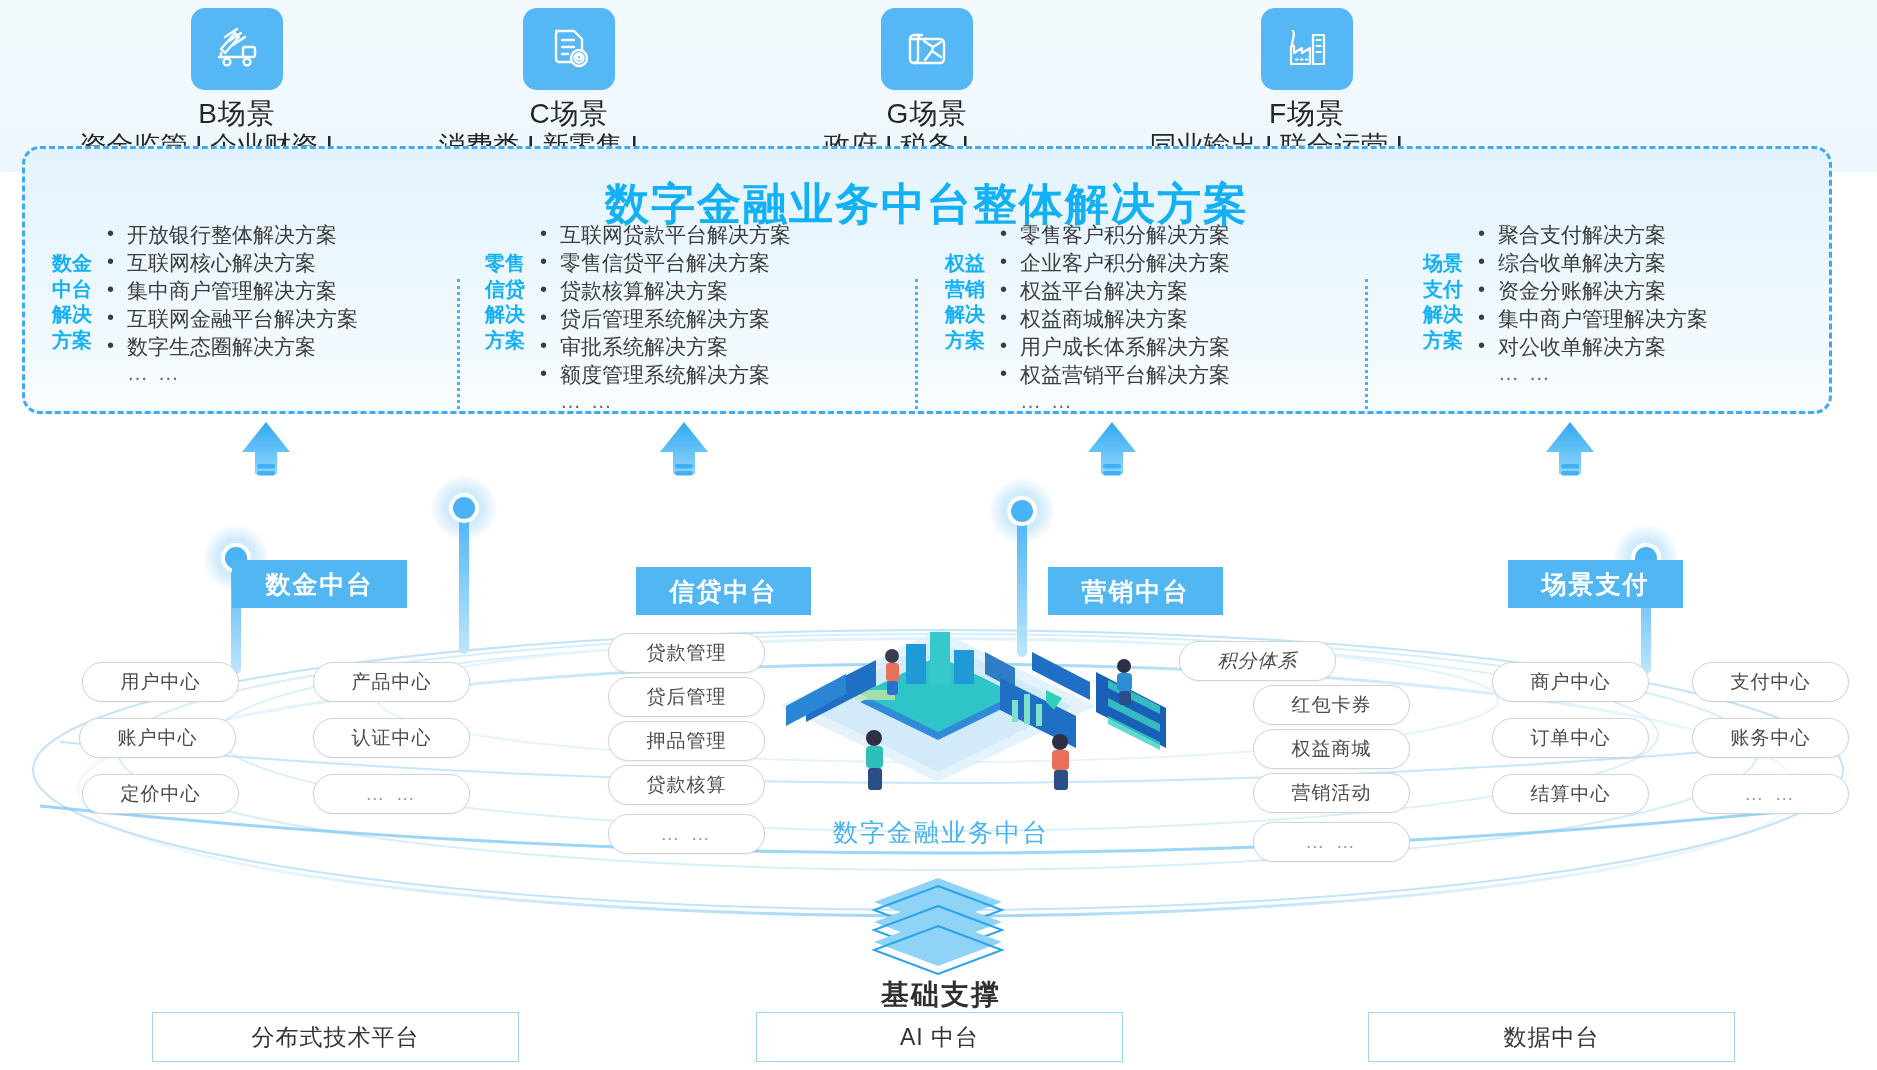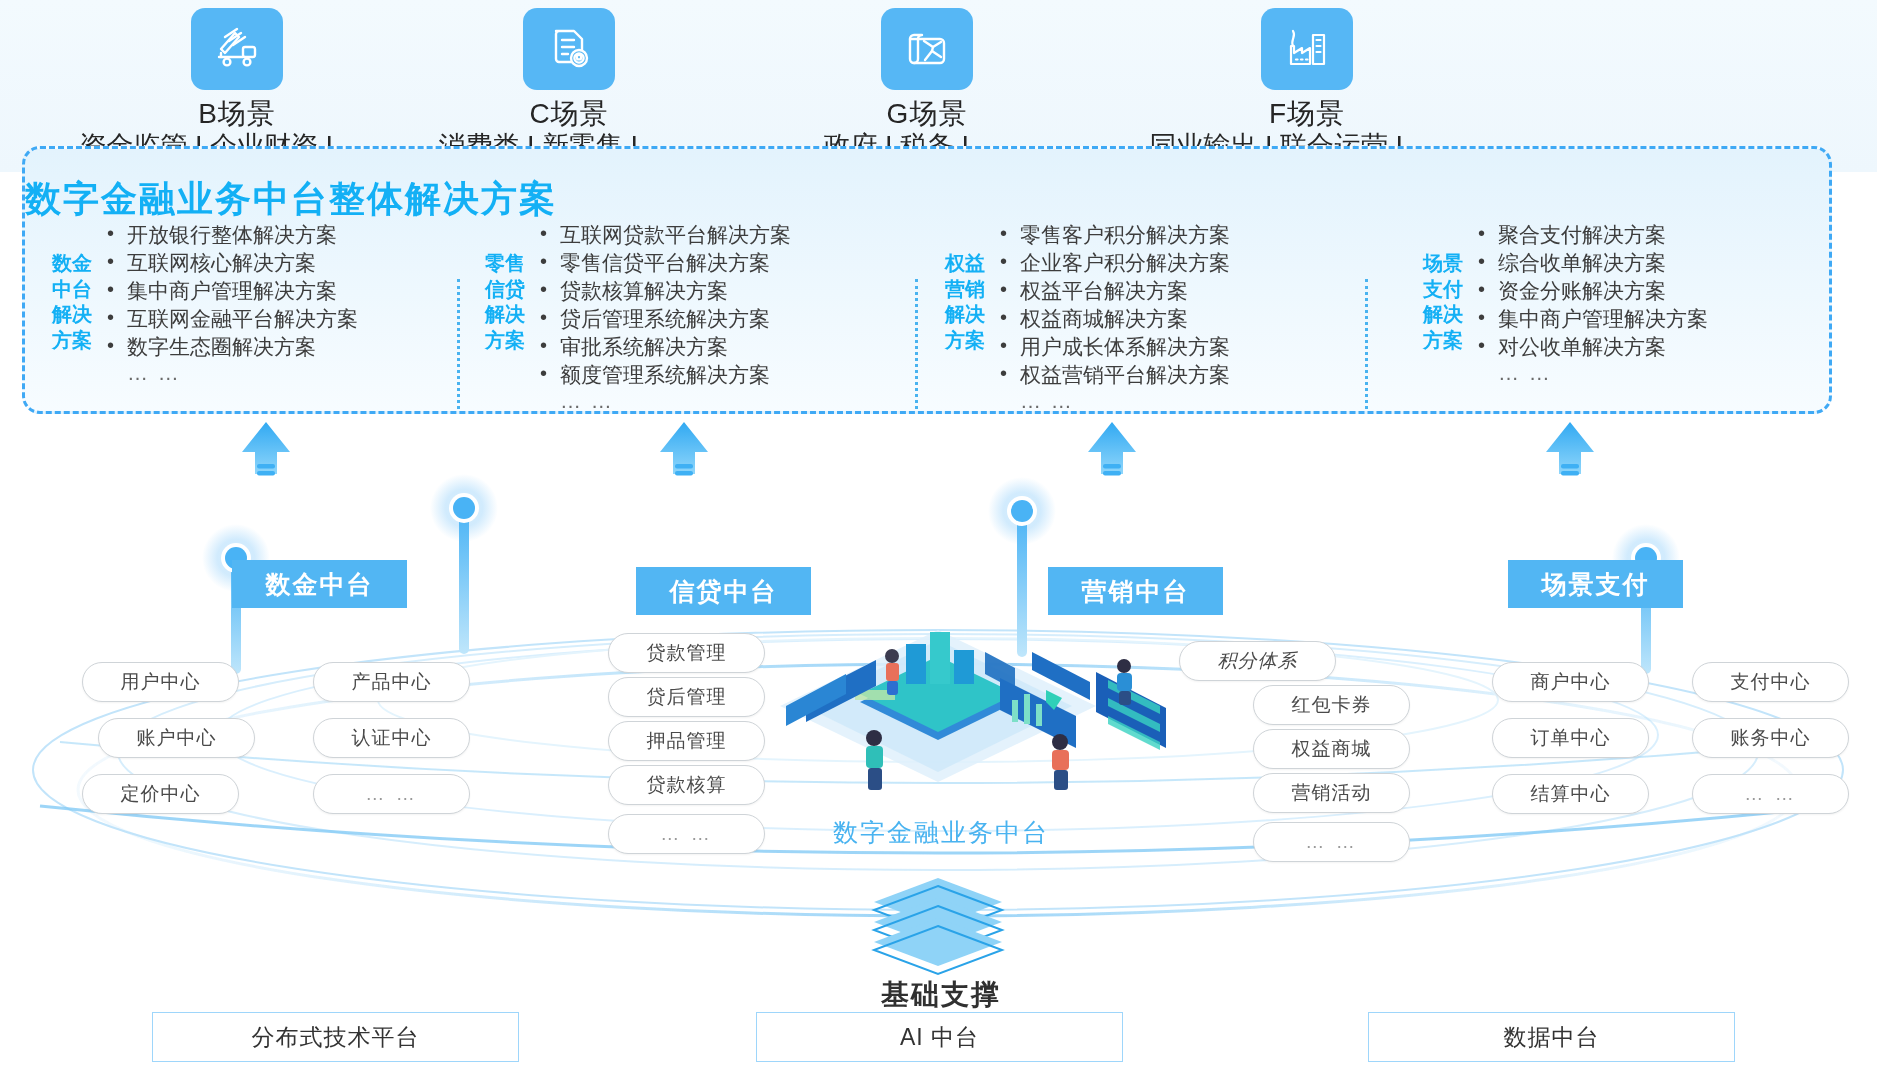--- a/index.html
+++ b/index.html
@@ -19,22 +19,22 @@
               background:#56b7f5;display:flex;align-items:center;justify-content:center;}
   .scene-icon svg{display:block;}
   .scene-title{font-size:28px;color:#262626;margin-top:8px;line-height:1.15;letter-spacing:1px;}
   .scene-sub{font-size:27px;color:#262626;line-height:1.2;letter-spacing:0px;white-space:nowrap;}
 
   
   .panel{position:absolute;left:22px;top:146px;width:1810px;height:268px;
          border:3px dashed #3fa9f5;border-radius:18px;
          background:linear-gradient(180deg,#e3f3fd 0%,#eef8fe 55%,#f7fcff 100%);
          box-sizing:border-box;}
-  .panel-title{position:absolute;left:0;right:0;top:26px;
-               font-size:36px;font-weight:bold;color:#13b0f5;letter-spacing:2px;}
+  .panel-title{position:absolute;left:0;right:0;top:26px;text-align:center;
+               font-size:44px;font-weight:bold;color:#13b0f5;letter-spacing:2px;}
 
   .cols{position:absolute;left:0;top:72px;width:100%;height:190px;}
   .col{position:absolute;top:0;height:186px;display:flex;align-items:flex-start;}
   .col-div{position:absolute;top:58px;width:0;height:130px;border-left:3px dotted #49b3f0;}
   .col-label{font-size:20px;font-weight:bold;color:#13b0f5;line-height:1.28;
              width:50px;text-align:center;flex:0 0 auto;white-space:pre-line;margin-top:30px;}
   .col-items{margin-left:10px;flex:1 1 auto;}
   .col-items li{font-size:21px;color:#3d3d3d;line-height:1.33;list-style:none;position:relative;
                 padding-left:20px;white-space:nowrap;}
   .col-items li:before{content:"\2022";position:absolute;left:0;top:-1px;color:#3d3d3d;font-size:20px;}
@@ -368,21 +368,21 @@
       </div>
     </div>
   </div>
 
   <div class="plat" style="left:200px;top:560px;width:175px;margin-left:32px;">数金中台</div>
   <div class="plat" style="left:608px;top:567px;width:175px;margin-left:28px;">信贷中台</div>
   <div class="plat" style="left:1048px;top:567px;width:175px;">营销中台</div>
   <div class="plat" style="left:1508px;top:560px;width:175px;">场景支付</div>
 
   <div class="pill" style="left:82px;top:662px;width:155px;">用户中心</div>
-  <div class="pill" style="left:98px;top:718px;width:155px;">账户中心</div>
+  <div class="pill" style="left:79px;top:718px;width:155px;">账户中心</div>
   <div class="pill" style="left:82px;top:774px;width:155px;">定价中心</div>
   <div class="pill" style="left:313px;top:662px;width:155px;">产品中心</div>
   <div class="pill" style="left:313px;top:718px;width:155px;">认证中心</div>
   <div class="pill ell" style="left:313px;top:774px;width:155px;">… …</div>
 
   <div class="pill" style="left:608px;top:633px;width:155px;">贷款管理</div>
   <div class="pill" style="left:608px;top:677px;width:155px;">贷后管理</div>
   <div class="pill" style="left:608px;top:721px;width:155px;">押品管理</div>
   <div class="pill" style="left:608px;top:765px;width:155px;">贷款核算</div>
   <div class="pill ell" style="left:608px;top:814px;width:155px;">… …</div>

